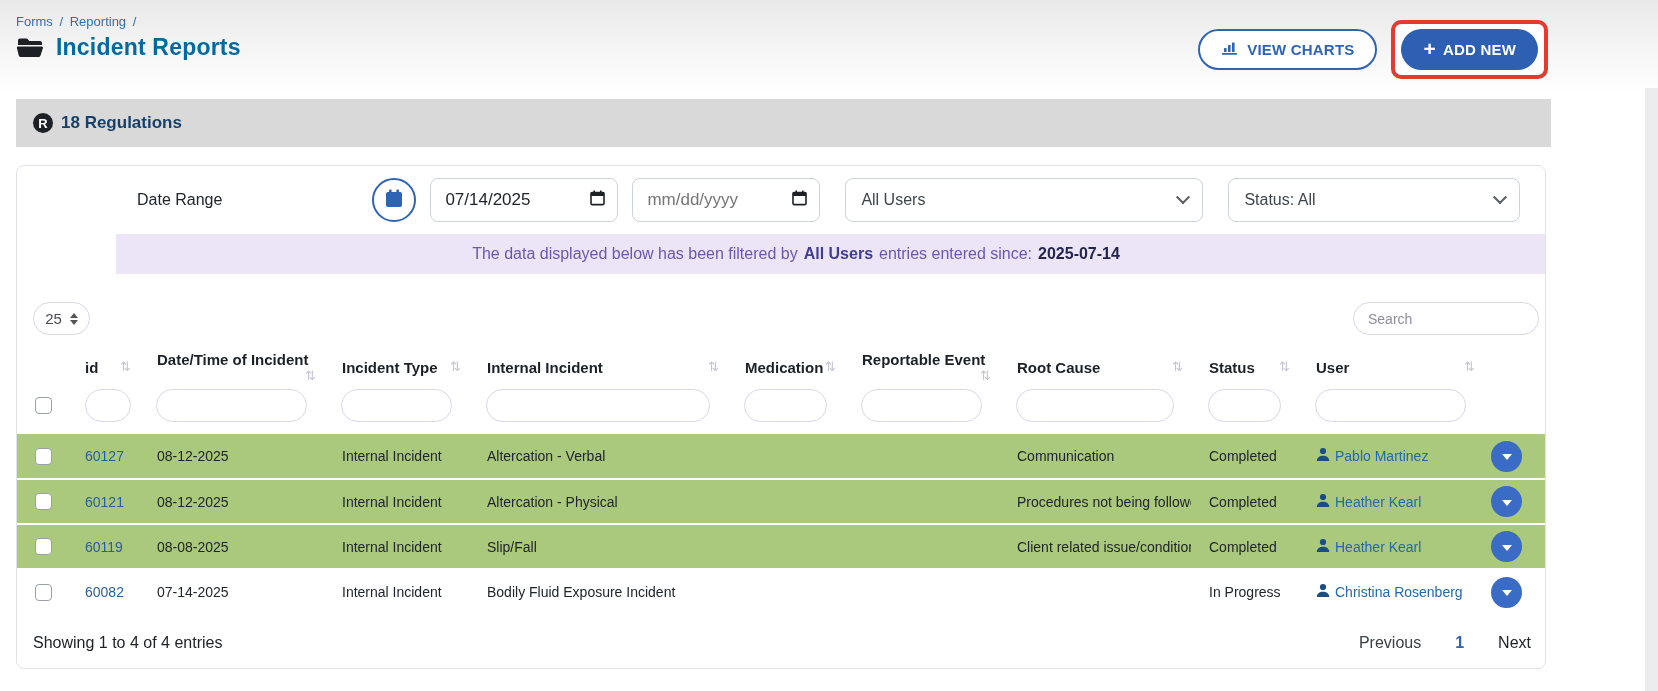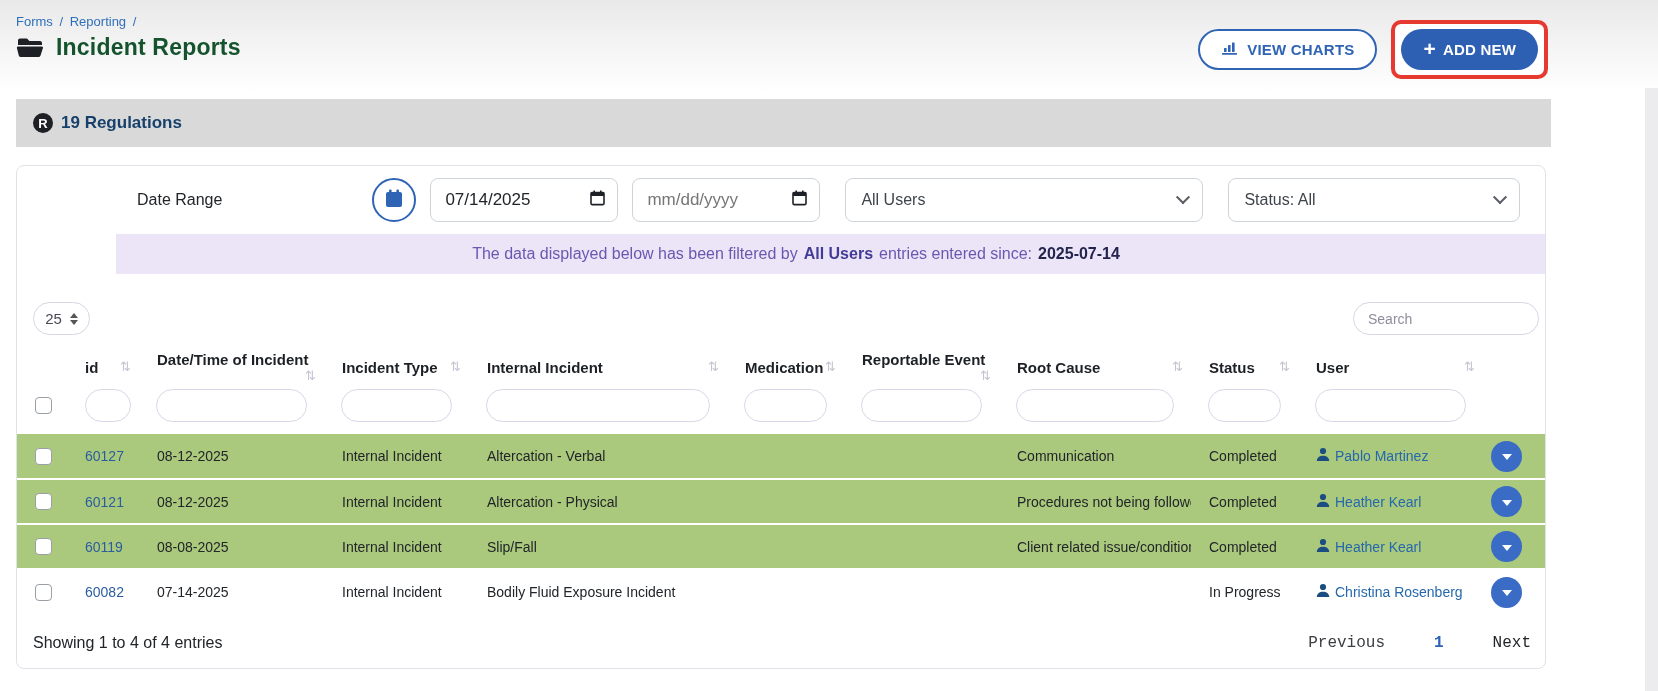--- a/index.html
+++ b/index.html
@@ -13,21 +13,21 @@
   .scroll-strip { position:absolute; top:88px; right:0; width:13px; bottom:0;
     background:#ecebee; z-index:2; }
   .page { position:relative; z-index:1; width:1532px; margin-left:16px; }
 
   
   .hdr { display:flex; justify-content:space-between; align-items:flex-start; padding-top:14px; }
   .crumbs { font-size:13px; color:#2e70b8; }
   .crumbs a { color:#2e70b8; text-decoration:none; cursor:pointer; }
   .crumbs .sep { color:#2e70b8; padding:0 3px; }
   .title-row { display:flex; align-items:center; gap:12px; margin-top:5px; }
-  .title-row h1 { font-size:23px; margin:0; font-weight:700; color:#14532d; letter-spacing:.2px; }
+  .title-row h1 { font-size:23px; margin:0; font-weight:700; color:#0369a1; letter-spacing:.2px; }
   .folder-icon svg { display:block; }
 
   .hdr-btns { display:flex; align-items:center; margin-top:6px; }
   .btn-outline {
     display:flex; align-items:center; gap:9px; height:41px; padding:0 21px;
     border:2px solid #2f64b5; border-radius:21px; background:#fff; color:#2f64b5;
     font-weight:700; font-size:15px; cursor:pointer; font-family:inherit; letter-spacing:.2px;
   }
   .addnew-wrap { border:4px solid #e6392f; border-radius:10px; padding:5px 6px; margin-left:14px; background:#fff; }
   .btn-solid {
@@ -105,21 +105,21 @@
   .user-cell { display:flex; align-items:center; gap:5px; height:28px; }
   .user-cell svg { flex:0 0 auto; }
   a.user-link { color:#2568ad; text-decoration:none; cursor:pointer; }
   .act-btn { width:31px; height:31px; border-radius:50%; border:none; background:#3a6bc5;
     display:flex; align-items:center; justify-content:center; cursor:pointer; margin-left:8px; }
   .caret { width:0; height:0; border-left:5px solid transparent; border-right:5px solid transparent;
     border-top:6px solid #fff; margin-top:2px; }
 
   
   .foot { display:flex; justify-content:space-between; align-items:center; padding:20px 14px 2px 16px; font-size:16px; }
-  .pager { display:flex; align-items:center; gap:49px;font-family:Liberation Mono, monospace; }
+  .pager { display:flex; align-items:center; gap:34px; }
   .pg-prev { color:#3c4044; cursor:pointer; }
   .pg-num { color:#2d62b8; font-weight:700; cursor:pointer; }
   .pg-next { color:#212529; cursor:pointer; }
 </style>
 </head>
 <body>
 
 <div class="top-grad"></div>
 <div class="scroll-strip"></div>
 
@@ -161,21 +161,21 @@
         <button class="btn-solid">
           <span class="plus">+</span>
           <span>ADD NEW</span>
         </button>
       </span>
     </div>
   </div>
 
   <div class="reg-bar">
     <span class="r-badge">R</span>
-    <span class="reg-label">19 Regulations</span>
+    <span class="reg-label">18 Regulations</span>
   </div>
 
   <div class="card">
 
     <div class="filt-row">
       <span class="dr-label">Date Range</span>
       <button class="cal-circle">
         <span>
           <svg width="18" height="19" viewBox="0 0 18 19">
               <g fill="#2f64b5">

